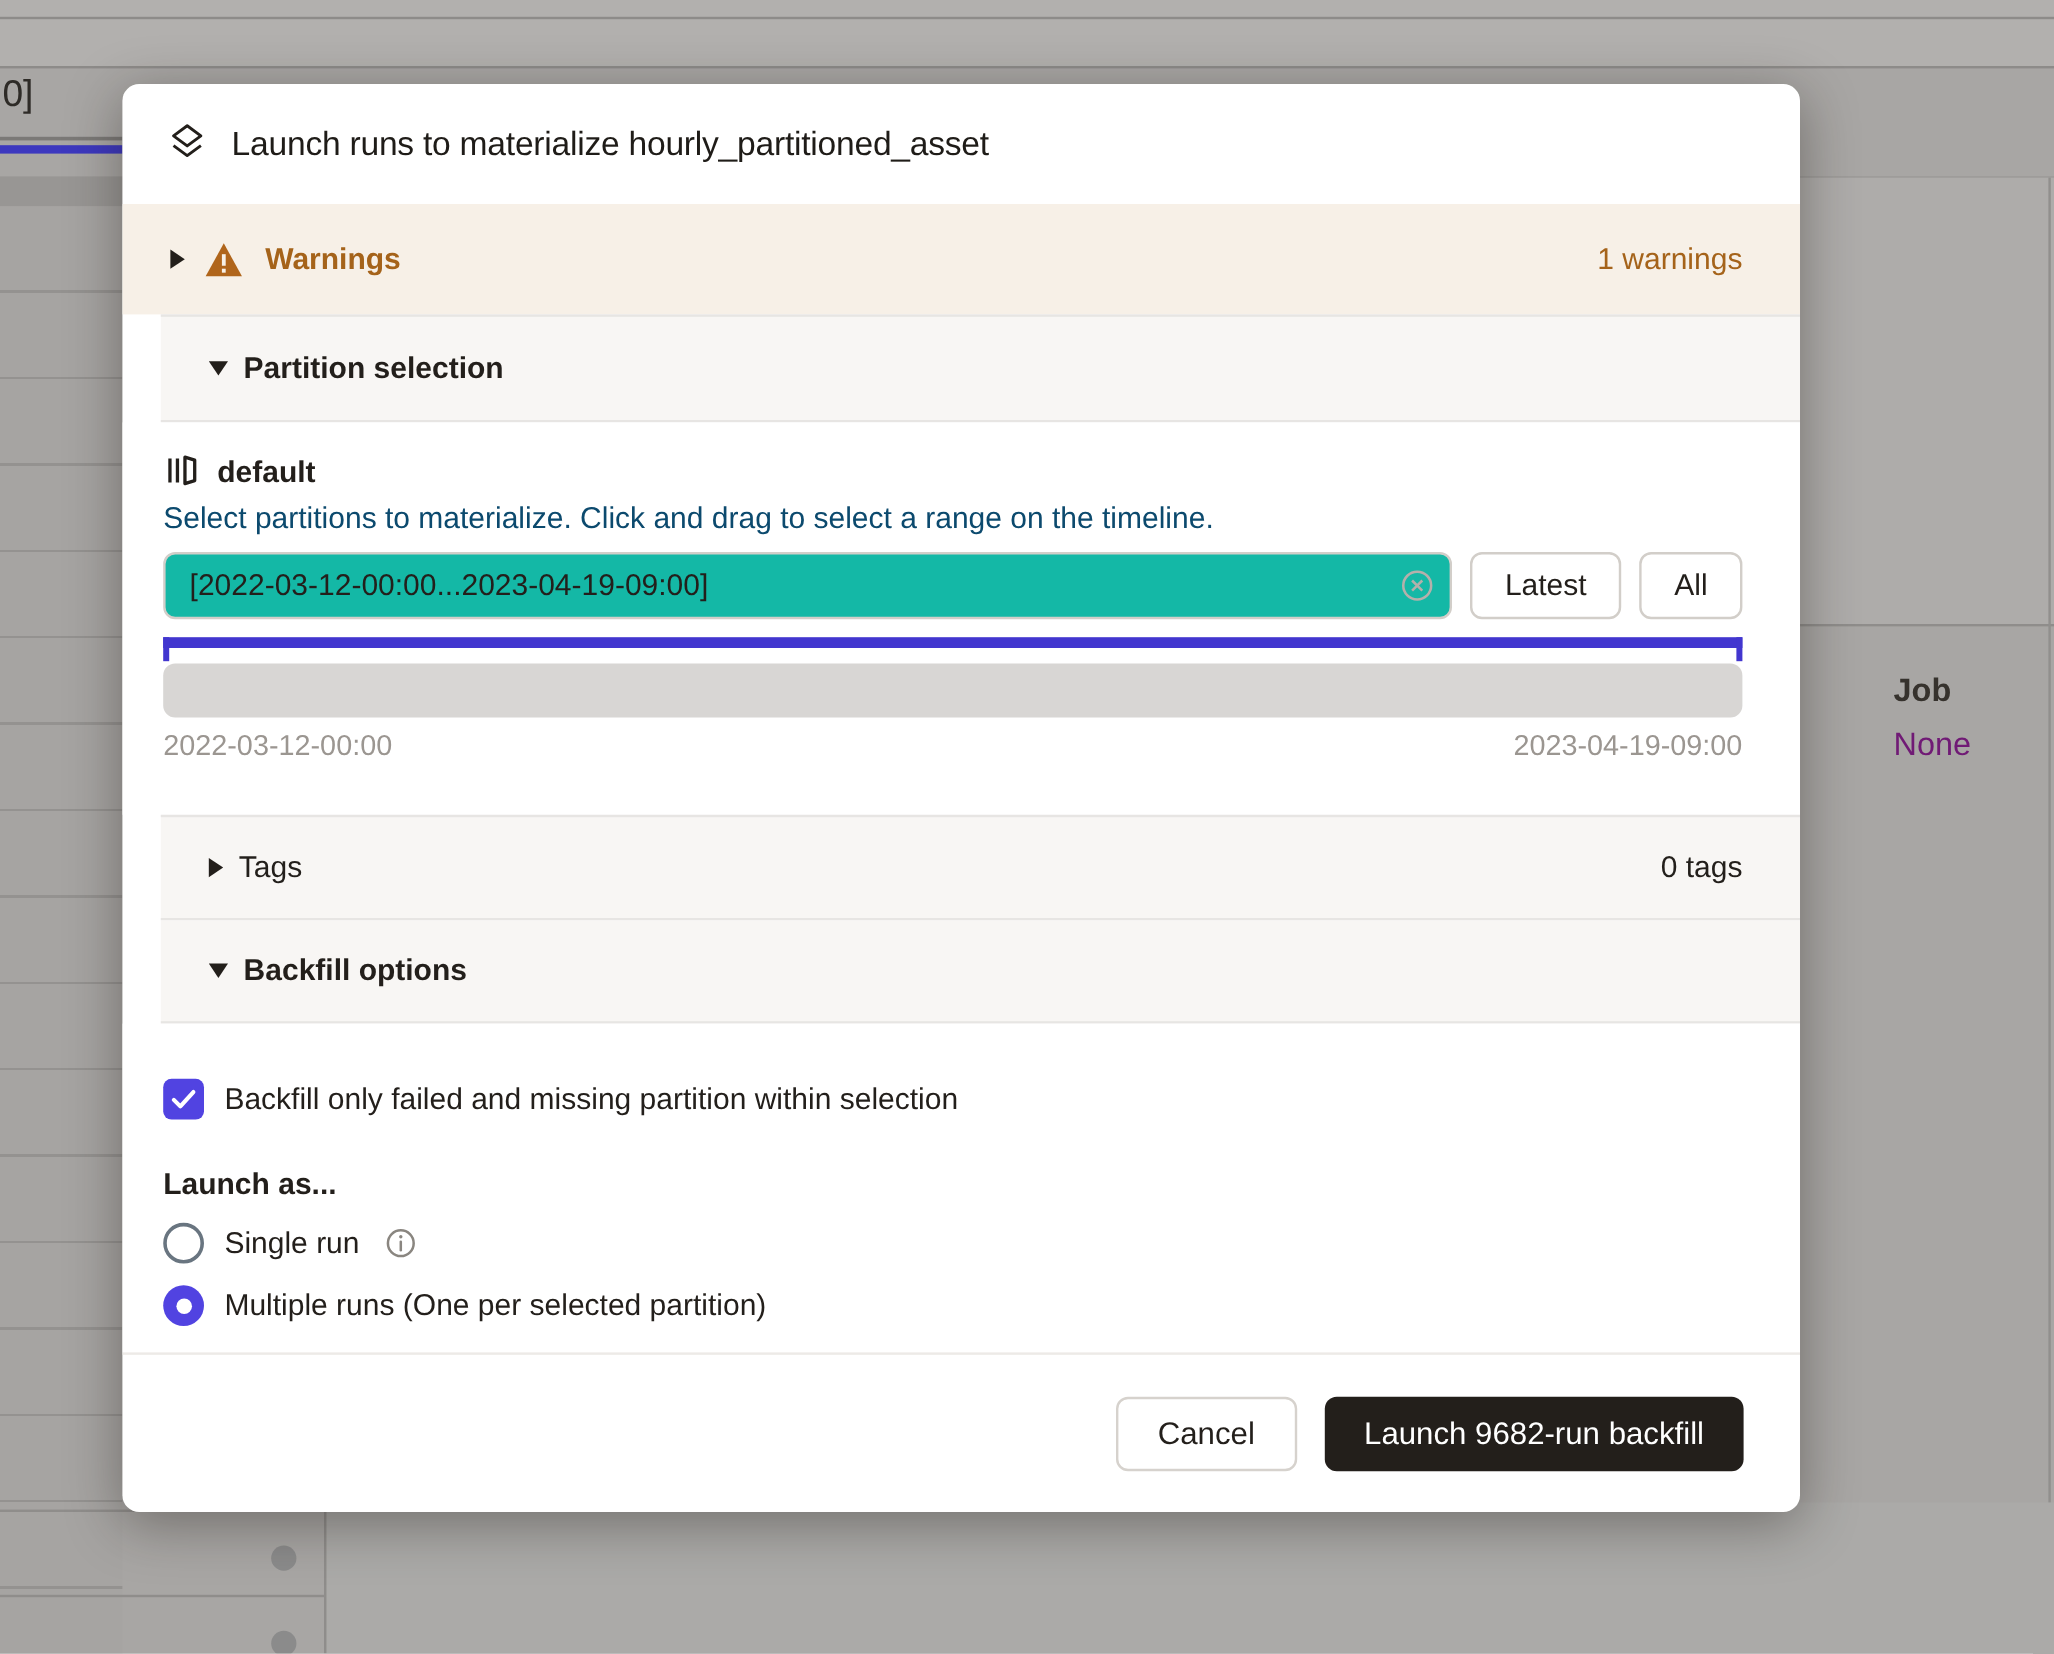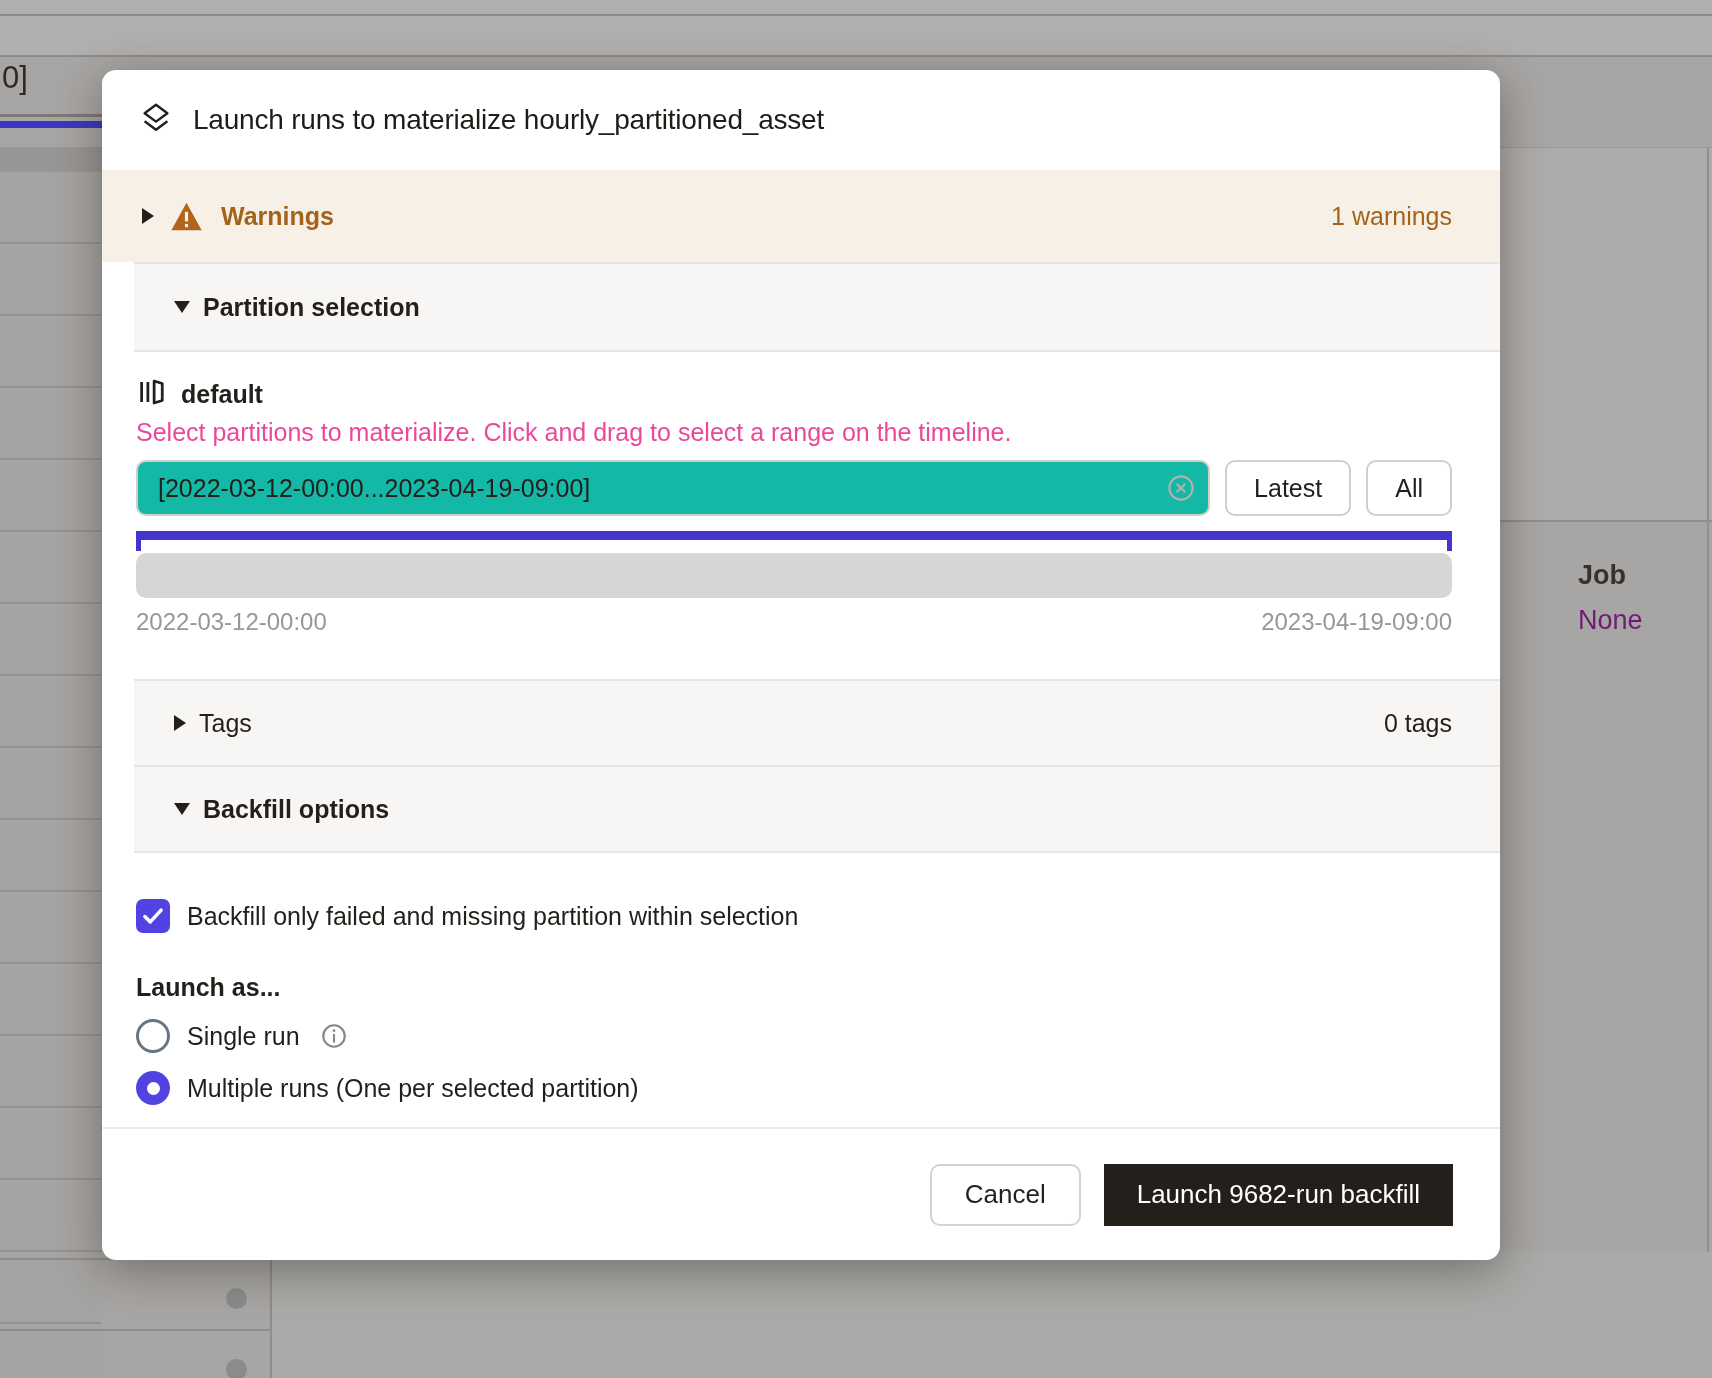--- a/index.html
+++ b/index.html
@@ -56,21 +56,21 @@
   .tags-header .sec-title { font-weight:400; }
   .tags-count { margin-left:auto; font-size:25px; color:#231f1b; }
   .bf-header { height:86px; border-top:none; }
 
   .caret-r { width:0; height:0; border-left:12px solid #231f1b; border-top:8px solid transparent; border-bottom:8px solid transparent; flex:0 0 auto; }
   .caret-d { width:0; height:0; border-top:12px solid #231f1b; border-left:8px solid transparent; border-right:8px solid transparent; flex:0 0 auto; }
 
   .psel-content { flex:0 0 auto; height:327px; padding:24px 48px 0 34px; background:#fff; }
   .dim-row { display:flex; align-items:center; gap:15px; height:36px; }
   .dim-name { font-size:25px; font-weight:600; }
-  .dim-desc { margin-top:6px; font-size:25px; color:#ec4899; }
+  .dim-desc { margin-top:6px; font-size:25px; color:#0c4a6e; }
 
   .input-row { margin-top:13px; display:flex; gap:15px; height:56px; }
   .range-wrap { flex:1 1 auto; position:relative; }
   .range-input {
     width:100%; height:56px; border:2px solid #d2cec9; border-radius:10px;
     font-family:"Liberation Sans",sans-serif; font-size:25px; color:#231f1b;
     padding:0 60px 0 20px; outline:none; background:#14b8a6;
   }
   .clear-btn { position:absolute; right:14px; top:13px; width:30px; height:30px; cursor:pointer; background:none; border:none; padding:0; }
   .btn-light {
@@ -102,21 +102,21 @@
 
   .m-footer {
     margin-top:auto; flex:0 0 auto; height:133px; border-top:2px solid #edeae7;
     display:flex; align-items:center; justify-content:flex-end; gap:23px; padding-right:47px;
   }
   .btn-cancel {
     height:62px; padding:0 33px; background:#fff; border:2px solid #d6d2cd; border-radius:10px;
     font-family:"Liberation Sans",sans-serif; font-size:26px; color:#231f1b; cursor:pointer;
   }
   .btn-launch {
-    height:62px; padding:0 33px; background:#231f1b; border:none; border-radius:0;
+    height:62px; padding:0 33px; background:#231f1b; border:none; border-radius:10px;
     font-family:"Liberation Sans",sans-serif; font-size:26px; color:#ffffff; cursor:pointer;
   }
 </style>
 </head>
 <body>
 
 <div id="stage">
 
   <div class="bg bg-topband"></div>
   <div class="bg bg-line" style="left:0;top:14px;width:1712px;height:2px;"></div>

